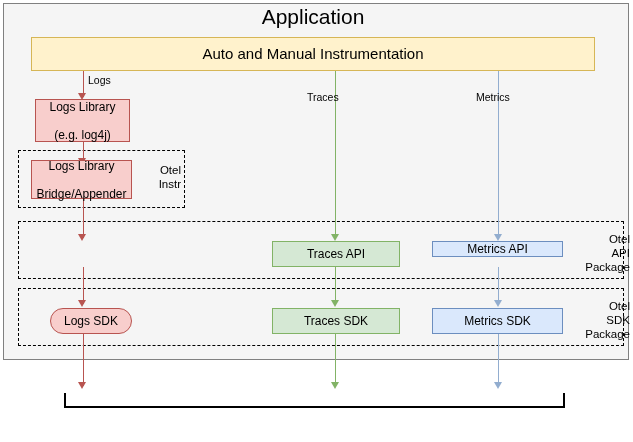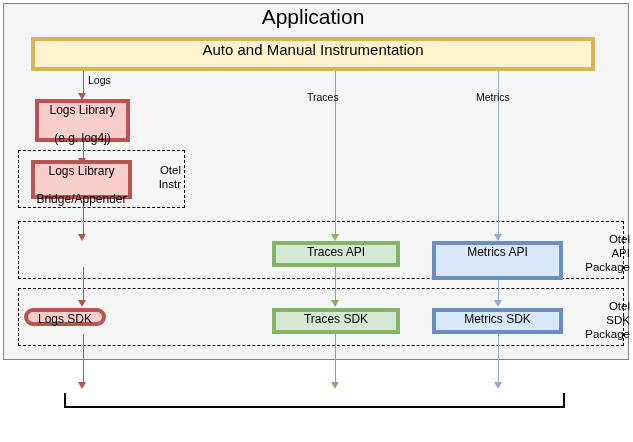--- a/index.html
+++ b/index.html
@@ -36,22 +36,23 @@
     font-size: 21px;
     color: #000000;
     line-height: 26px;
     white-space: nowrap;
   }
 
   
   .box {
     position: absolute;
     box-sizing: border-box;
-    border: 4px solid #4d7c0f;
+    border: 1px solid #4d7c0f;
     display: flex;
+    align-items: center;
     justify-content: center;
     text-align: center;
     font-size: 12px;
     line-height: 14px;
     color: #000000;
     z-index: 4;
   }
   .box span { display: block; width: 100%; }
 
   .box.yellow { background: #fff2cc; border-color: #d6b656; }
@@ -183,35 +184,35 @@
   <div class="dashed-group" style="left:18px; top:221px; width:606px; height:58px;"></div>
   <div class="group-label" style="left:570px; top:232px; width:60px;">
     <span>Otel</span><br>
     <span>API</span><br>
     <span>Package</span>
   </div>
 
   <div class="box green" style="left:272px; top:241px; width:128px; height:26px;">
     <span>Traces API</span>
   </div>
-  <div class="box blue" style="left:432px; top:241px; width:131px; height:39px;">
+  <div class="box blue" style="left:432px; top:241px; width:131px; height:16px;">
     <span>Metrics API</span>
   </div>
 
   <div class="vline red" style="left:82.5px; top:267px; height:37px;"></div>
   <div class="arrowhead red" style="left:78px; top:300px;"></div>
 
   <div class="dashed-group" style="left:18px; top:288px; width:606px; height:58px;"></div>
   <div class="group-label" style="left:570px; top:299px; width:60px;">
     <span>Otel</span><br>
     <span>SDK</span><br>
     <span>Package</span>
   </div>
 
-  <div class="box pink" style="left:24px; top:308px; width:82px; height:18px;border-radius:13px;">
+  <div class="box pink" style="left:50px; top:308px; width:82px; height:26px;border-radius:13px;">
     <span>Logs SDK</span>
   </div>
   <div class="box green" style="left:272px; top:308px; width:128px; height:26px;">
     <span>Traces SDK</span>
   </div>
   <div class="box blue" style="left:432px; top:308px; width:131px; height:26px;">
     <span>Metrics SDK</span>
   </div>
 
   <div class="vline green" style="left:335px; top:71px; height:167px;"></div>

